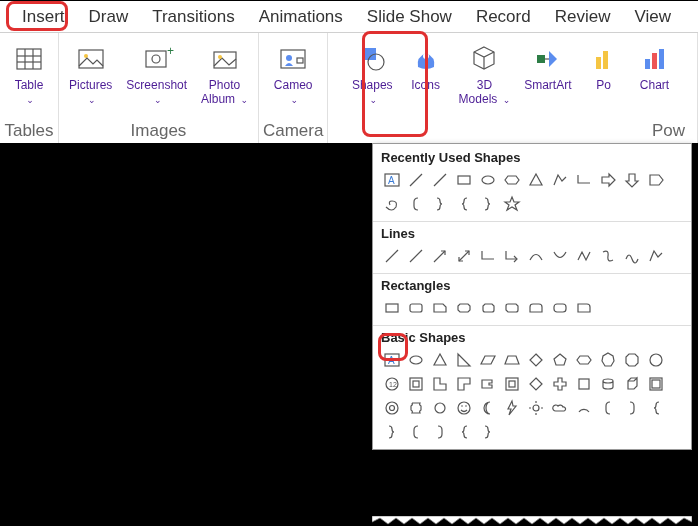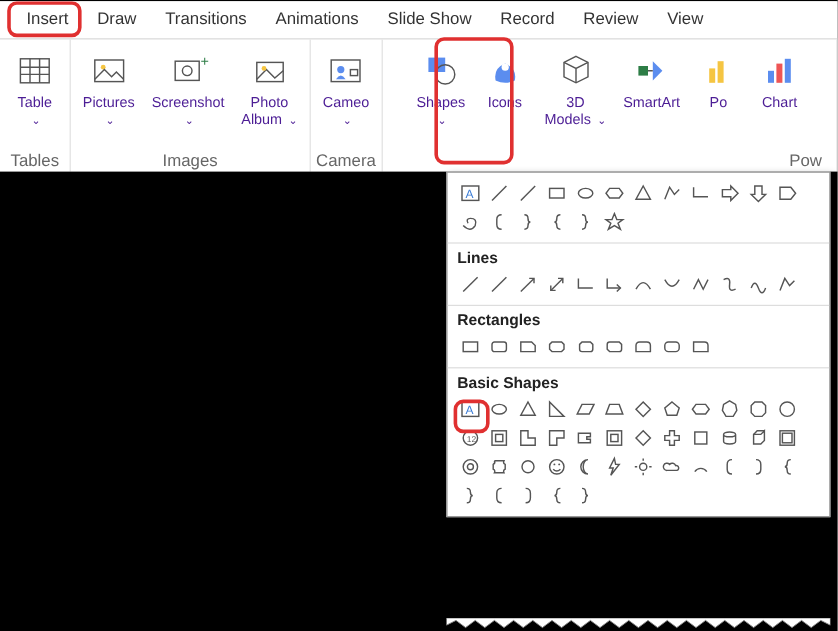--- a/index.html
+++ b/index.html
@@ -1,31 +1,31 @@
 <!DOCTYPE html>
 <html><head>
 <meta charset="utf-8">
 <style>
   * { box-sizing: border-box; margin: 0; padding: 0; font-family: "Segoe UI", sans-serif; }
   body { width: 698px; height: 526px; background: #fff; position: relative; overflow: hidden; border-top: 1px solid #000; }
   
   
   .tabs { display: flex; height: 32px; background: #fff; border-bottom: 1px solid #d0d0d0; padding-left: 10px; }
-  .tab { padding: 6px 12px; font-size: 14px; color: #333; cursor: pointer; }
+  .tab { padding: 6px 12px; font-size: 17px; color: #333; cursor: pointer; }
   .tab.active { font-weight: 400; }
   
   
   .ribbon { display: flex; height: 110px; background: #fff; }
   .ribbon-group { display: flex; flex-direction: column; align-items: center; border-right: 1px solid #e0e0e0; padding: 6px 4px 2px; }
   .ribbon-buttons { display: flex; flex: 1; align-items: flex-start; gap: 2px; }
   .ribbon-button { display: flex; flex-direction: column; align-items: center; padding: 2px 6px; min-width: 50px; cursor: pointer; }
   .ribbon-button .icon-box { width: 36px; height: 36px; display: flex; align-items: center; justify-content: center; }
   .ribbon-button .label { font-size: 12px; color: #4c1d95; text-align: center; margin-top: 2px; line-height: 1.15; }
   .ribbon-button .label .chev { font-size: 9px; margin-left: 2px; }
-  .group-label { font-size: 14px; color: #666; margin-top: 2px; }
+  .group-label { font-size: 17px; color: #666; margin-top: 2px; }
   
   
   .hl { position: absolute; border: 3px solid #e03030; border-radius: 8px; pointer-events: none; z-index: 50; }
   
   
   .slide-area { position: absolute; top: 142px; left: 0; width: 698px; height: 384px; background: #000; }
   
   
   .dropdown { position: absolute; top: 142px; left: 372px; width: 320px; background: #fff; border: 1px solid #999; box-shadow: 2px 2px 6px rgba(0,0,0,0.3); z-index: 20; padding: 6px 8px 0; }
   .dd-section { margin-bottom: 6px; }
@@ -189,20 +189,21 @@
       </div>
     </div>
     <div class="group-label" style="align-self:flex-end; margin-right:8px;">Pow</div>
   </div>
 </div>
 
 <div class="slide-area"></div>
 
 <div class="dropdown">
   <div class="dd-section">
+    <div class="dd-title">Recently Used Shapes</div>
     <div class="shape-row" id="row0">
         <div class="shape">
           <svg viewBox="0 0 18 18">
             <rect x="2" y="3" width="14" height="12" class="stk" stroke="#3a7bd5"></rect>
             <text x="5" y="13" font-size="10" fill="#3a7bd5">A</text>
           </svg>
         </div>
         <div class="shape">
           <svg viewBox="0 0 18 18">
             <line x1="3" y1="15" x2="15" y2="3" class="stk"></line>

